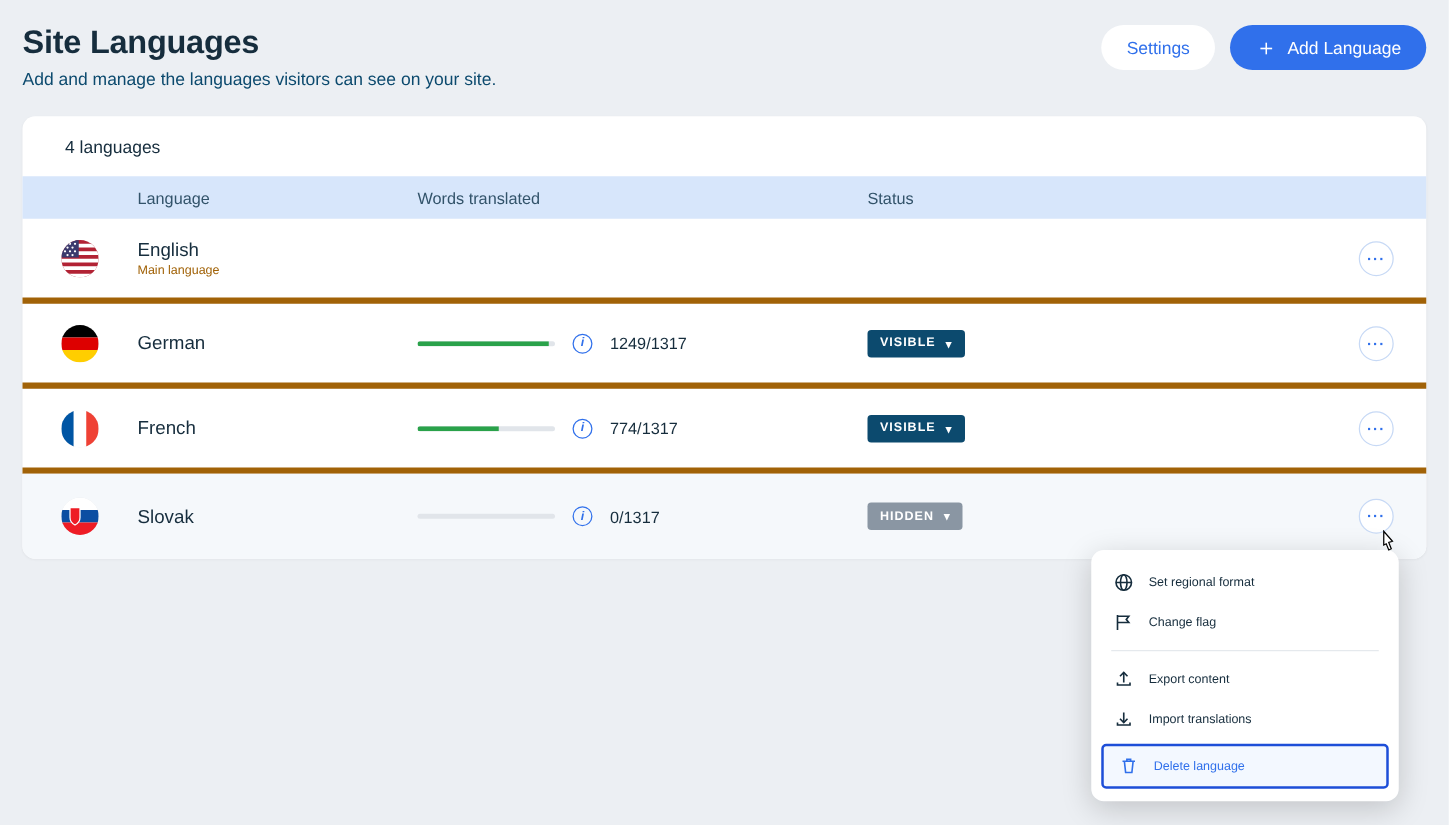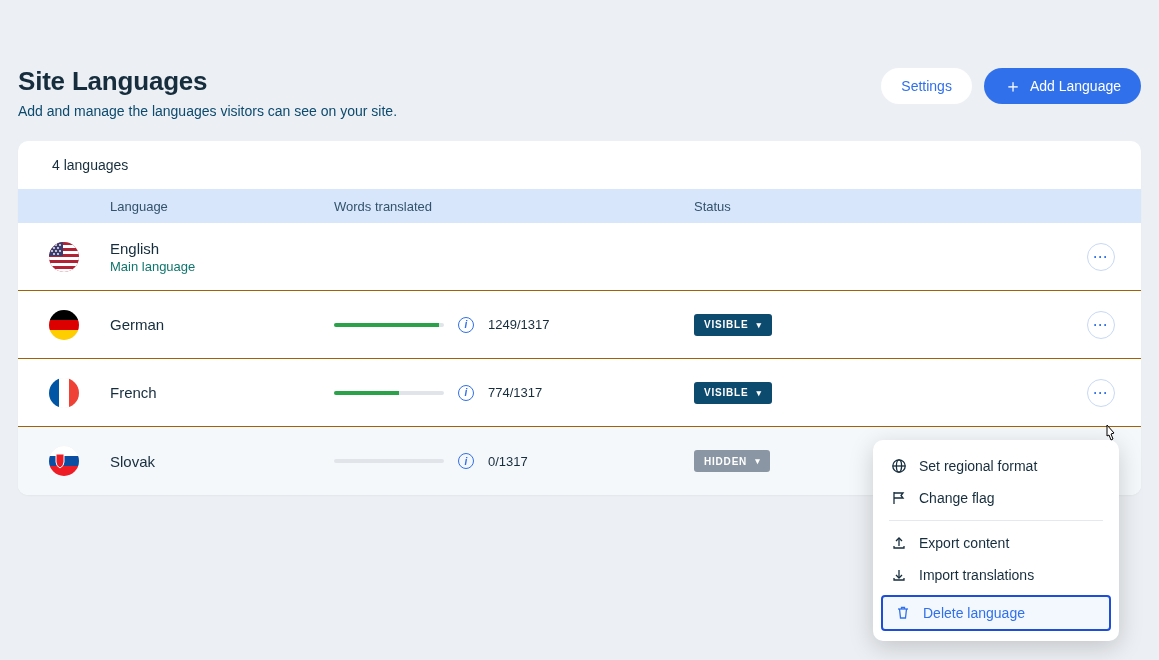--- a/index.html
+++ b/index.html
@@ -13,21 +13,20 @@
     position: relative;
   }
   .page {
     padding: 18px 18px 0 18px;
   }
   .header {
     display: flex;
     justify-content: space-between;
     align-items: flex-start;
     margin-bottom: 22px;
-    margin-top: 48px;
   }
   .title-block h1 {
     font-size: 26px;
     font-weight: 700;
     letter-spacing: -0.2px;
     color: #162d3d;
     margin-bottom: 6px;
   }
   .title-block p {
     font-size: 14px;
@@ -82,34 +81,34 @@
     font-size: 13px;
     color: #32536a;
   }
   .thead .cell { padding: 0; }
 
   .row {
     display: grid;
     grid-template-columns: 92px 224px 360px 1fr 80px;
     align-items: center;
     min-height: 68px;
-    border-bottom: 1px solid #a16207;
+    border-bottom: 5px solid #a16207;
     padding: 12px 0;
   }
   .row.last { border-bottom: none; background: #f5f8fb; border-radius: 0 0 10px 10px; }
   .flag-cell { display:flex; justify-content:center; }
   .flag {
     width: 30px; height: 30px; border-radius: 50%;
     overflow: hidden;
     box-shadow: 0 0 0 1px rgba(0,0,0,0.08) inset;
   }
   .flag svg { width:100%; height:100%; display:block; }
 
   .lang-name { font-size: 15px; color: #162d3d; }
-  .sublabel  { font-size: 13px; color: #0f766e; margin-top: 2px; }
+  .sublabel  { font-size: 10px; color: #a16207; margin-top: 2px; }
 
   .prog-wrap { display:flex; align-items:center; gap: 14px; }
   .bar { width: 110px; height: 4px; background: #e1e5ea; border-radius: 2px; overflow: hidden; }
   .bar .fill { height:100%; background:#2aa24a; }
   .info-ic {
     width: 16px; height: 16px; border: 1.5px solid #3070eb; color:#3070eb;
     border-radius: 50%; display:inline-flex; align-items:center; justify-content:center;
     font-size: 10px; font-weight:700; font-style: italic; cursor: pointer;
   }
   .prog-text { font-size: 13px; color:#162d3d;text-align:center; }
@@ -138,21 +137,21 @@
     width: 246px;
     background:#fff;
     border-radius: 10px;
     box-shadow: 0 6px 24px rgba(0,0,0,0.18);
     padding: 10px 0;
     z-index: 50;
   }
   .dd-item {
     display:flex; align-items:center; gap: 12px;
     padding: 8px 18px;
-    font-size: 14px;
+    font-size: 10px;
     color:#162d3d;
     cursor:pointer;
   }
   .dd-item .ic { width:16px; display:flex; justify-content:center; color:#162d3d; }
   .dd-sep { height:1px; background:#e5e9ed; margin: 6px 16px; }
   .dd-delete {
     margin: 4px 8px 0 8px;
     border: 2px solid #1d4ed8;
     border-radius:4px;
     color:#3070eb;

